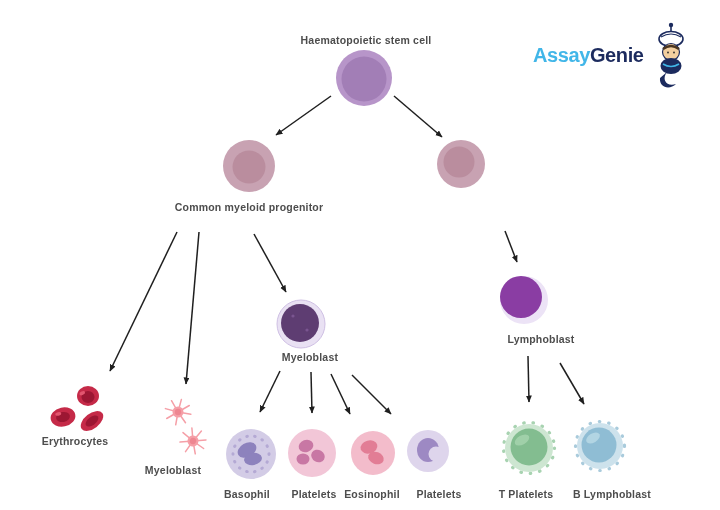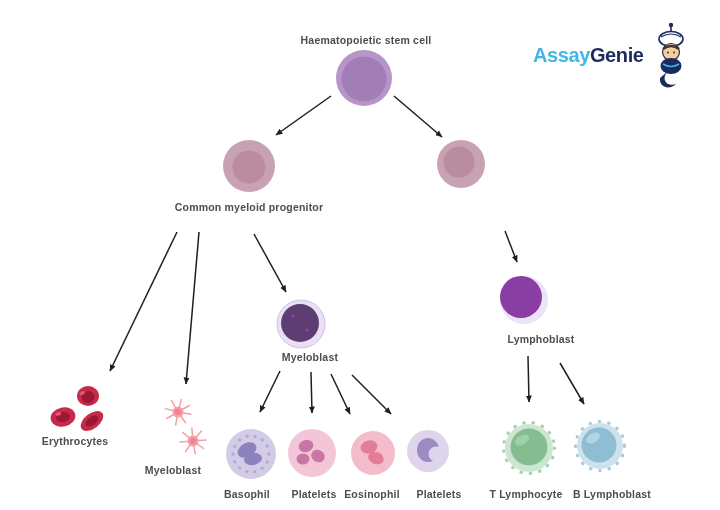--- a/index.html
+++ b/index.html
@@ -179,16 +179,16 @@
   <div class="lbl" style="left:366px;top:34px">Haematopoietic stem cell</div>
   <div class="lbl" style="left:249px;top:201px">Common myeloid progenitor</div>
   <div class="lbl" style="left:310px;top:351px">Myeloblast</div>
   <div class="lbl" style="left:541px;top:333px">Lymphoblast</div>
   <div class="lbl" style="left:75px;top:435px">Erythrocytes</div>
   <div class="lbl" style="left:173px;top:464px">Myeloblast</div>
   <div class="lbl" style="left:247px;top:488px">Basophil</div>
   <div class="lbl" style="left:314px;top:488px">Platelets</div>
   <div class="lbl" style="left:372px;top:488px">Eosinophil</div>
   <div class="lbl" style="left:439px;top:488px">Platelets</div>
-  <div class="lbl" style="left:526px;top:488px">T Lymphocyte</div>
+  <div class="lbl" style="left:526px;top:488px">T Platelets</div>
   <div class="lbl" style="left:612px;top:488px">B Lymphoblast</div>
 
 </div>
 
 </body></html>

